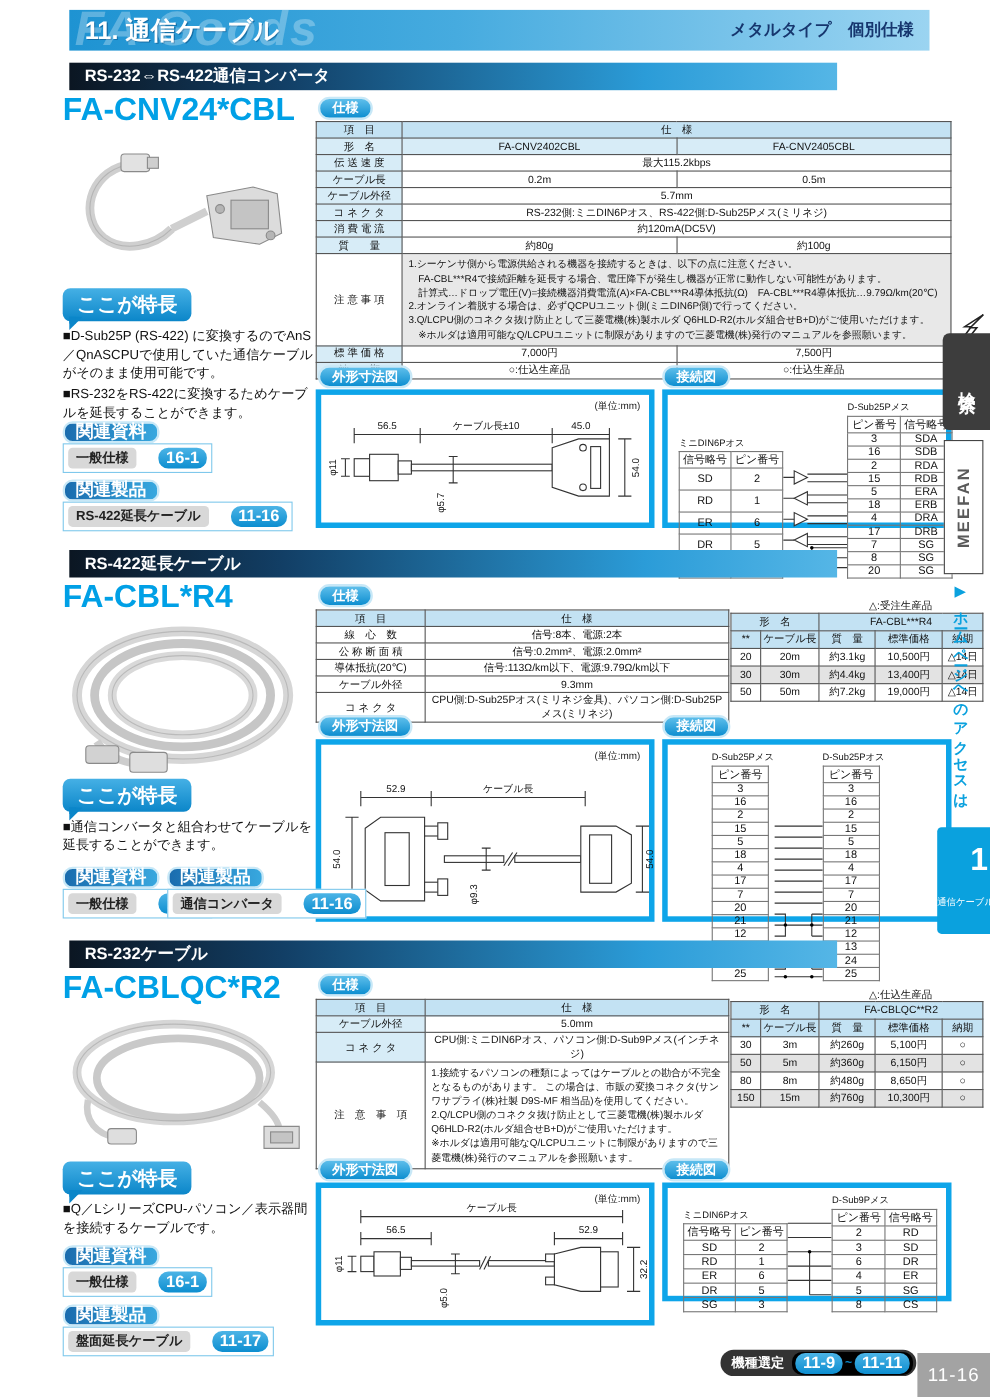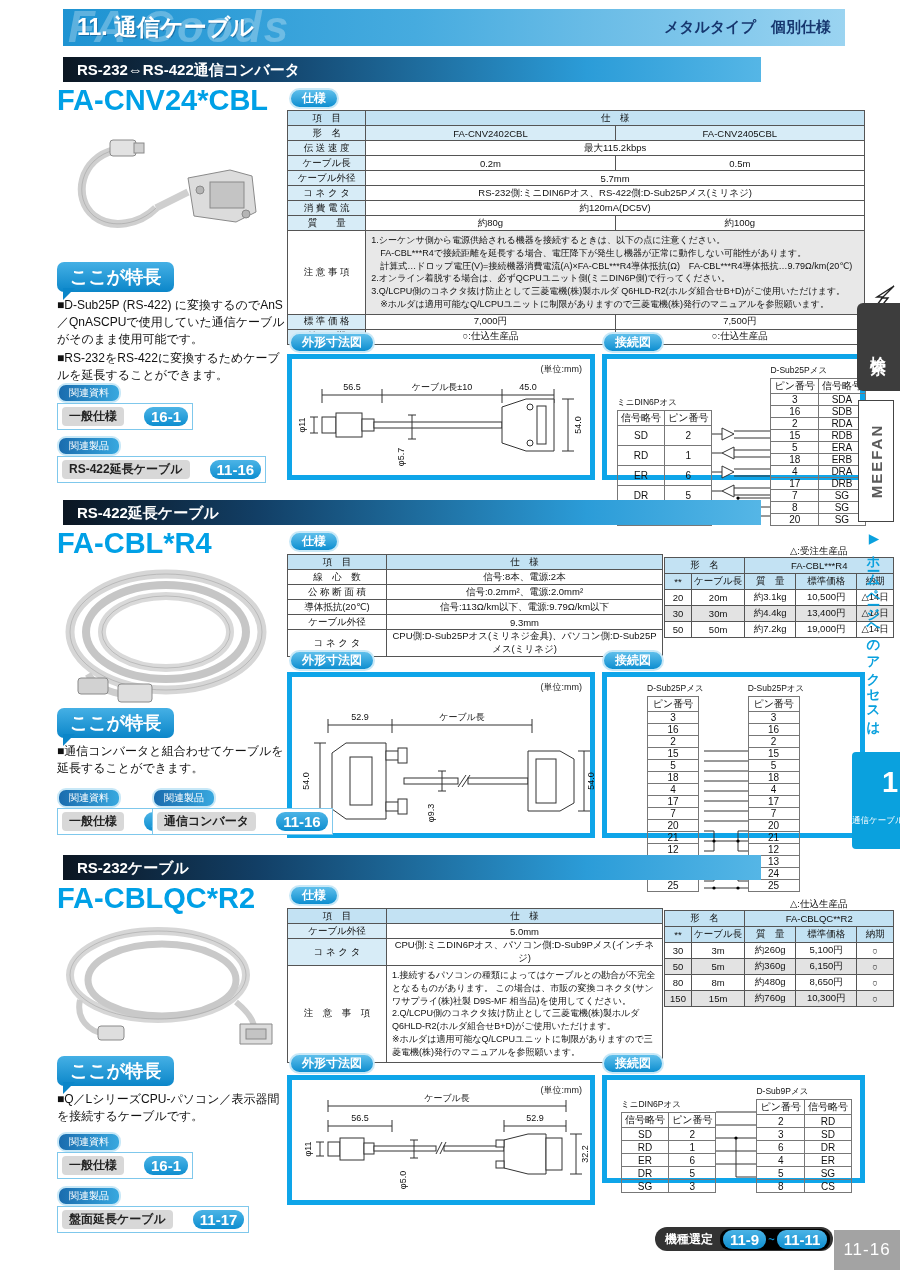--- a/index.html
+++ b/index.html
@@ -18,22 +18,22 @@
     background:linear-gradient(90deg,#0b1622 0%,#123f66 28%,#2b9cd8 75%,#55b6e6 100%);
     color:#fff;font-weight:bold;font-size:15px;line-height:25px;padding-left:14px;box-sizing:border-box;}
   .product{position:absolute;left:57px;color:#00a0e6;font-weight:bold;font-size:29px;letter-spacing:0;}
   
   .badge{position:absolute;background:linear-gradient(180deg,#5fbfeb,#0d8ed0);color:#fff;font-weight:bold;
     border-radius:11px;border:2px solid #c8e8f7;padding:1px 11px;font-size:12px;line-height:15px;}
   .badge-big{position:absolute;background:linear-gradient(180deg,#45b0e5,#0b86c9);color:#fff;font-weight:bold;
     border-radius:7px;padding:3px 13px;font-size:18px;}
   .badge-big:after{content:"";position:absolute;left:6px;bottom:-8px;border:6px solid transparent;
     border-top-color:#0b86c9;border-left-color:#0b86c9;}
-  .rel-badge{position:absolute;background:linear-gradient(90deg,#1a6cae,#38a8df);color:#fff;font-weight:normal;
-    font-size:10px;line-height:14px;border-radius:9px;padding:1px 10px;border:2px solid #c8e8f7;}
+  .rel-badge{position:absolute;background:linear-gradient(90deg,#1a6cae,#38a8df);color:#fff;font-weight:bold;
+    font-size:16px;line-height:14px;border-radius:9px;padding:1px 10px;border:2px solid #c8e8f7;}
   .rel-box{position:absolute;border:1px solid #7fc8ec;background:#fff;padding:3px 4px;
     display:inline-flex;align-items:flex-start;gap:20px;}
   .rel-name{background:#d8d8d8;border-radius:4px;padding:1px 7px;font-size:12px;font-weight:bold;color:#222;white-space:nowrap;}
   .page-pill{background:linear-gradient(180deg,#4cb4e6,#0d8ed0);color:#fff;border-radius:9px;
     font-size:15px;font-weight:bold;padding:1px 7px;white-space:nowrap;}
   
   .features{position:absolute;width:228px;font-size:12px;line-height:17px;color:#111;}
   .features div{margin-bottom:2px;}
   
   table{border-collapse:collapse;}

